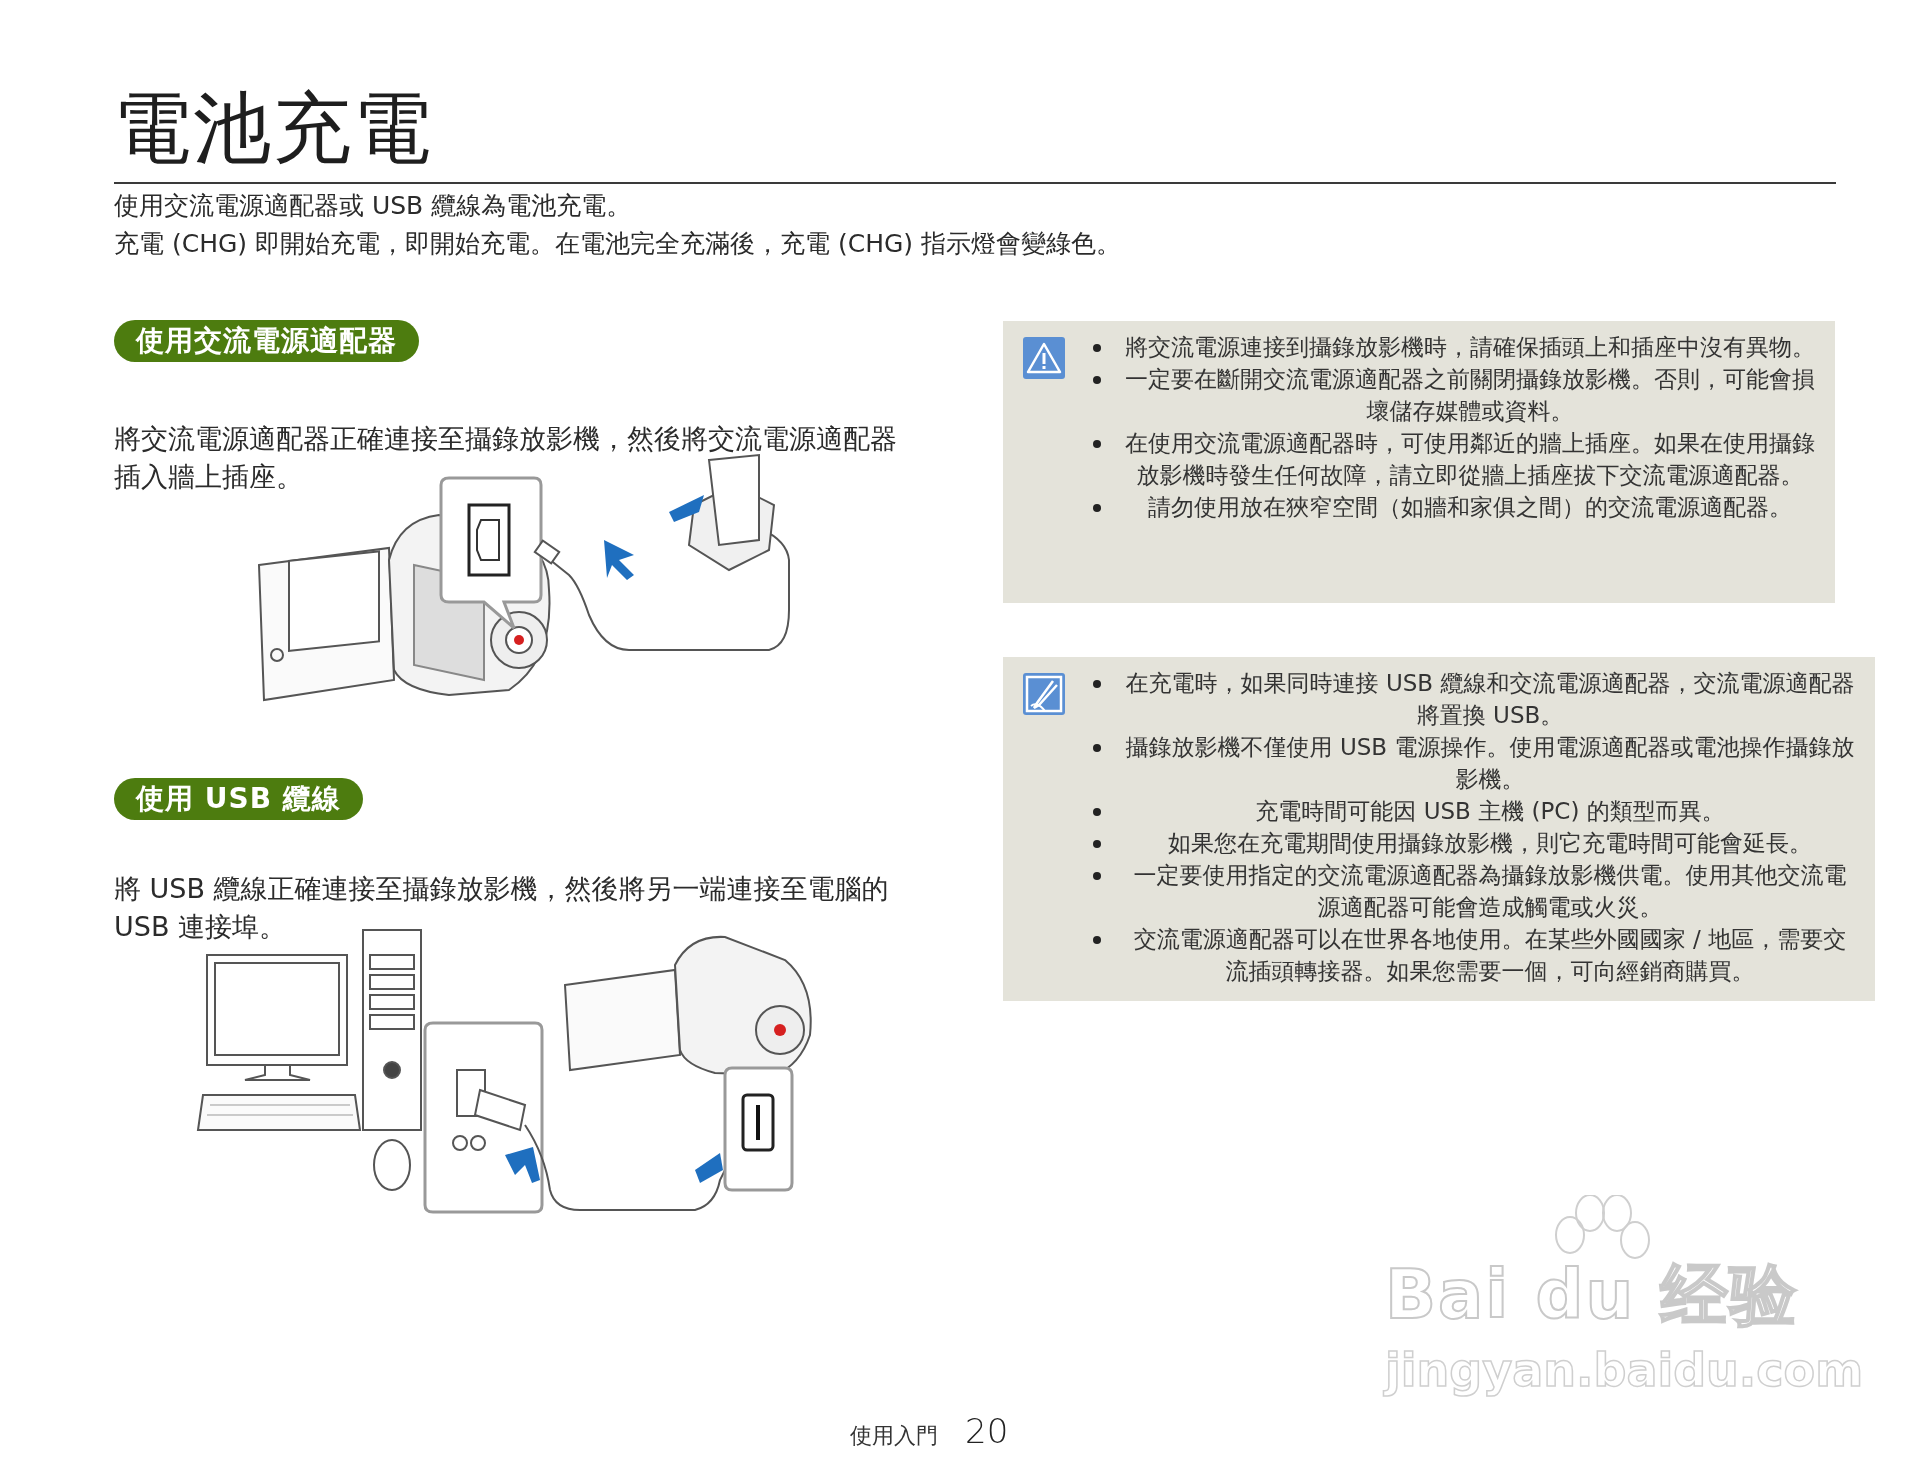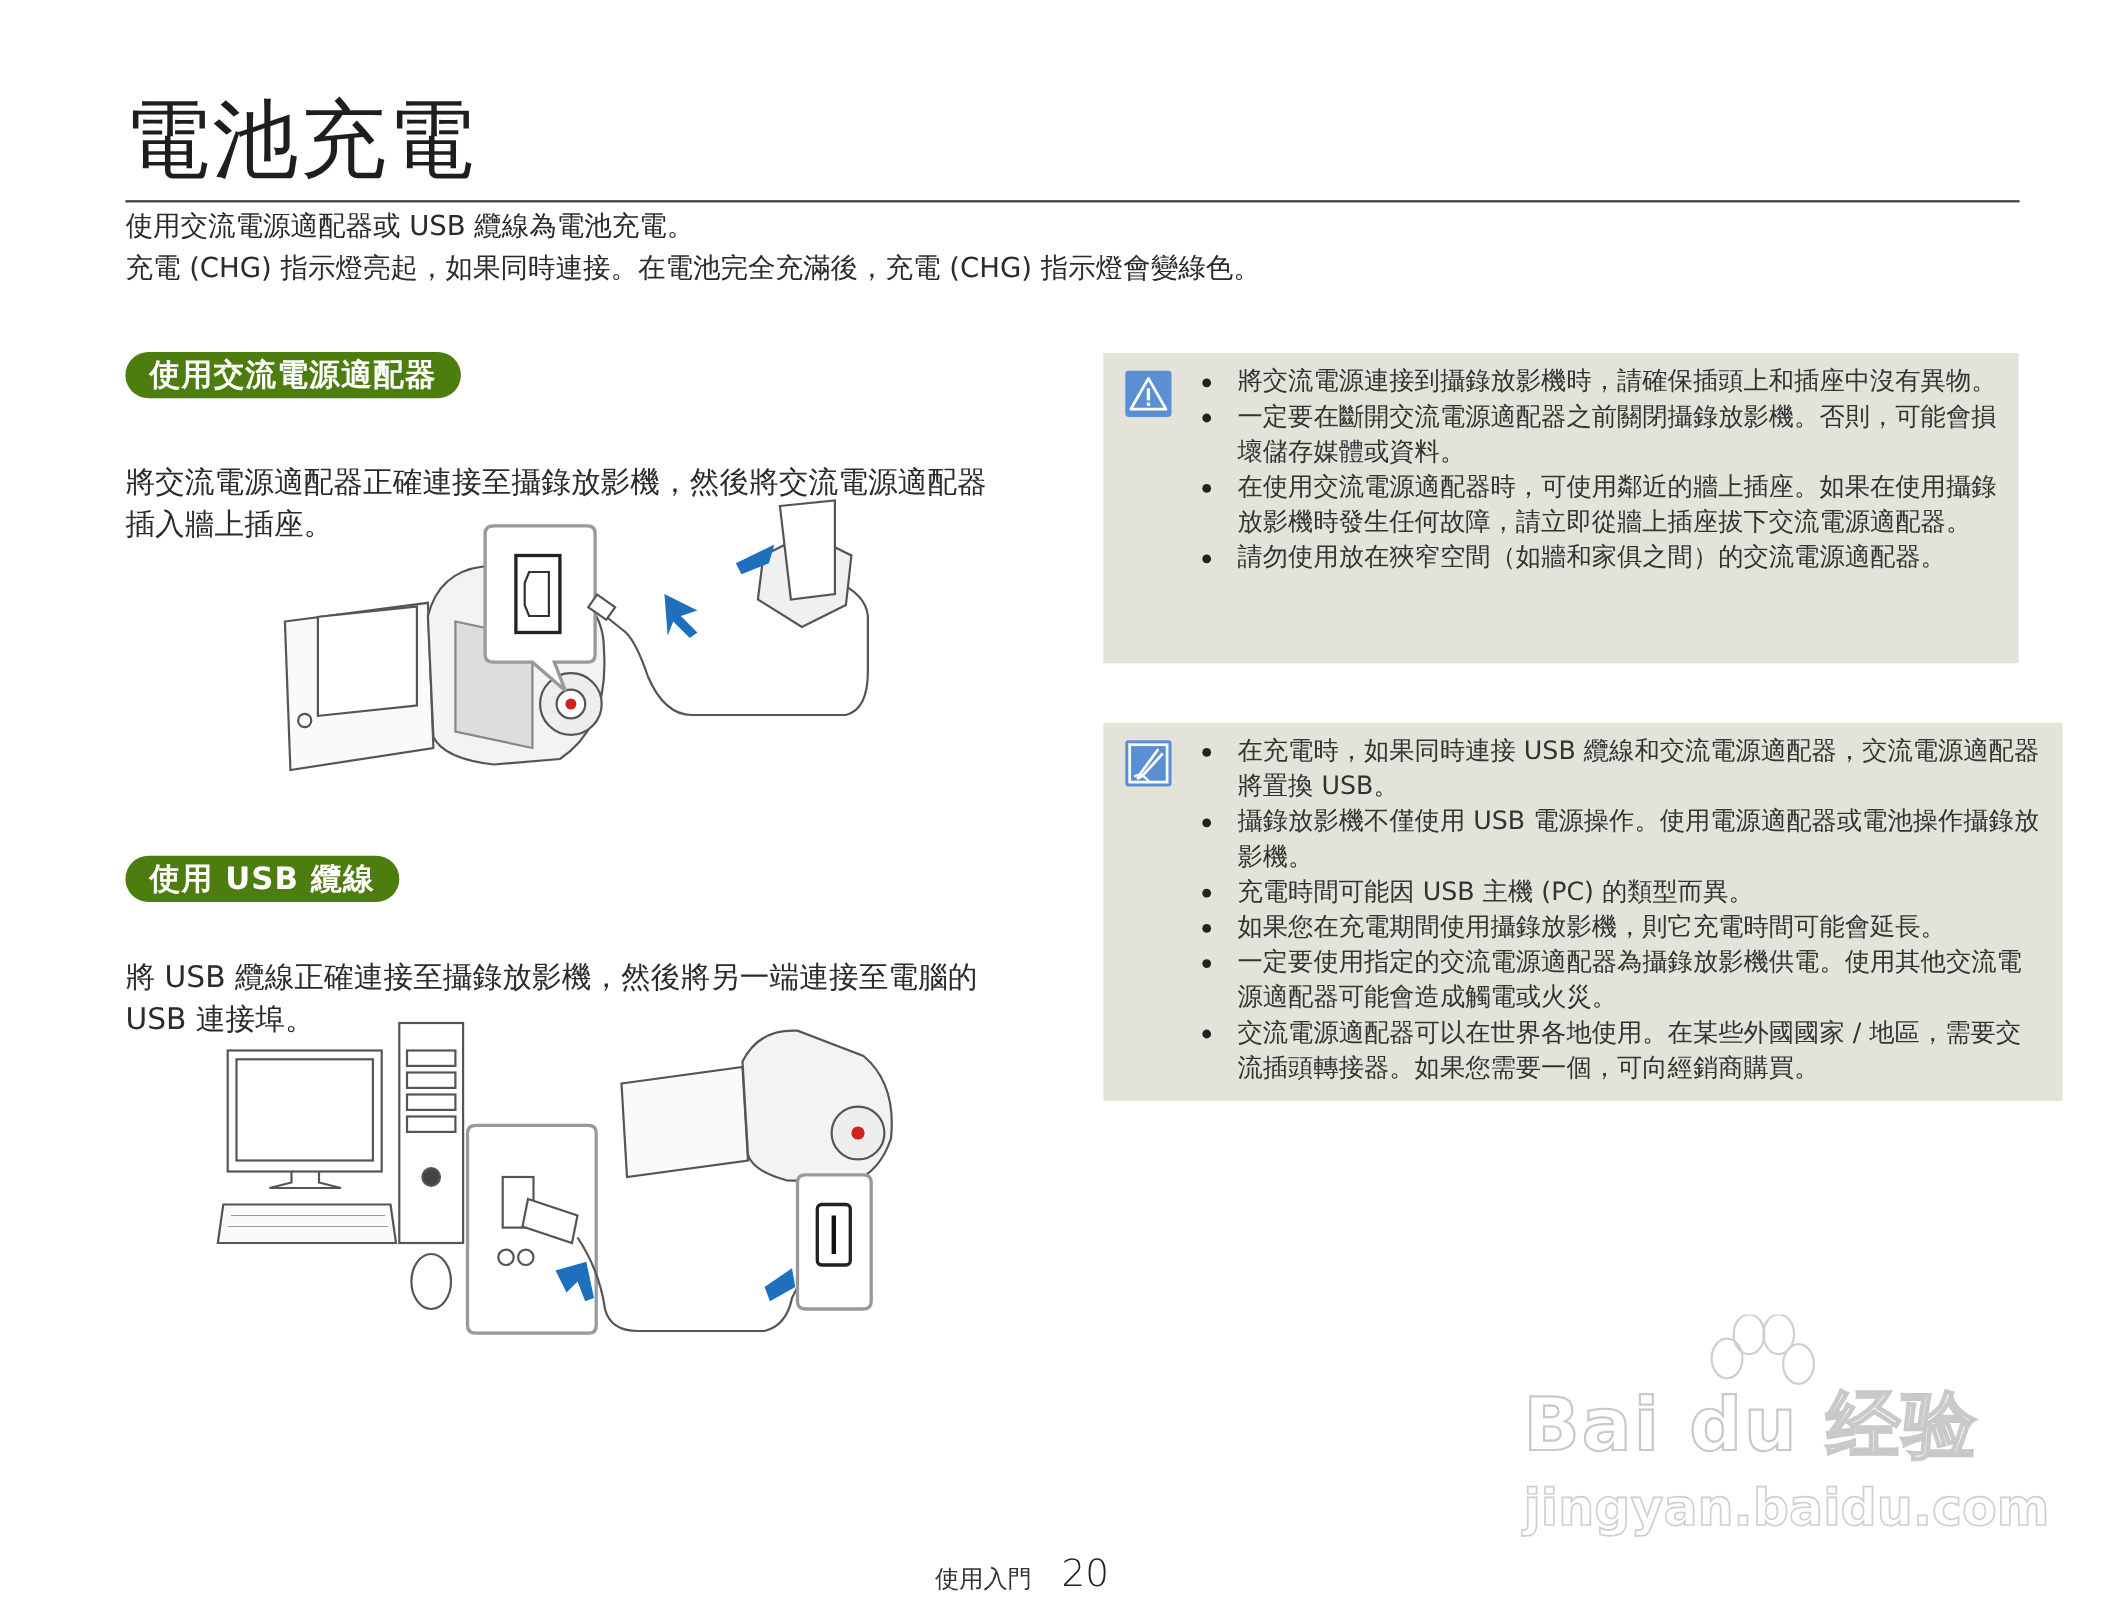--- a/index.html
+++ b/index.html
@@ -19,39 +19,39 @@
     background:#4d7c0f; color:#ffffff; border-radius:22px;
     font-size:28px; font-weight:bold; height:42px; line-height:42px;
     padding:0 22px; white-space:nowrap; letter-spacing:1px;
   }
   .para { left:114px; width:840px; font-size:27px; line-height:38px; color:#2b2b2b; }
   .box { background:#e4e3da; }
   .box .icon {
     position:absolute; left:20px; top:16px; width:42px; height:42px;
     background:#5a8fd3; border-radius:3px;
   }
-  .box ul { list-style:none; margin:0; padding:0; position:absolute; left:84px; right:20px; top:10px; }
+  .box ul { list-style:none; margin:0; padding:0; position:absolute; left:84px; right:20px; top:10px;text-align:center; }
   .box li {
     position:relative; padding-left:38px; font-size:23px; line-height:32px; color:#333;
   }
   .box li::before {
     content:""; position:absolute; left:6px; top:13px; width:8px; height:8px;
     border-radius:50%; background:#222;
   }
   .footer-label { left:850px; top:1421px; font-size:22px; color:#333; }
   .footer-num { left:965px; top:1411px; font-size:34px; color:#222; font-weight:300; }
   .wm { color:#ffffff; -webkit-text-stroke:2px #c9c9c9; font-weight:bold; }
 </style>
 </head>
 <body>
 
 <div class="abs title">電池充電</div>
 <div class="abs rule"></div>
 <div class="abs intro" style="top:188px">使用交流電源適配器或 USB 纜線為電池充電。</div>
-<div class="abs intro" style="top:226px">充電 (CHG) 指示燈亮起，如果同時連接。在電池完全充滿後，充電 (CHG) 指示燈會變綠色。</div>
+<div class="abs intro" style="top:226px">充電 (CHG) 即開始充電，即開始充電。在電池完全充滿後，充電 (CHG) 指示燈會變綠色。</div>
 
 <div class="abs pill" style="left:114px; top:320px;">使用交流電源適配器</div>
 <div class="abs para" style="top:376px;margin-top:44px;">
   <div>將交流電源適配器正確連接至攝錄放影機，然後將交流電源適配器</div>
   <div>插入牆上插座。</div>
 </div>
 
 <svg class="abs" style="left:249px; top:450px;" width="580" height="265" viewBox="0 0 580 265">
   <g fill="none" stroke="#555" stroke-width="2">
 

